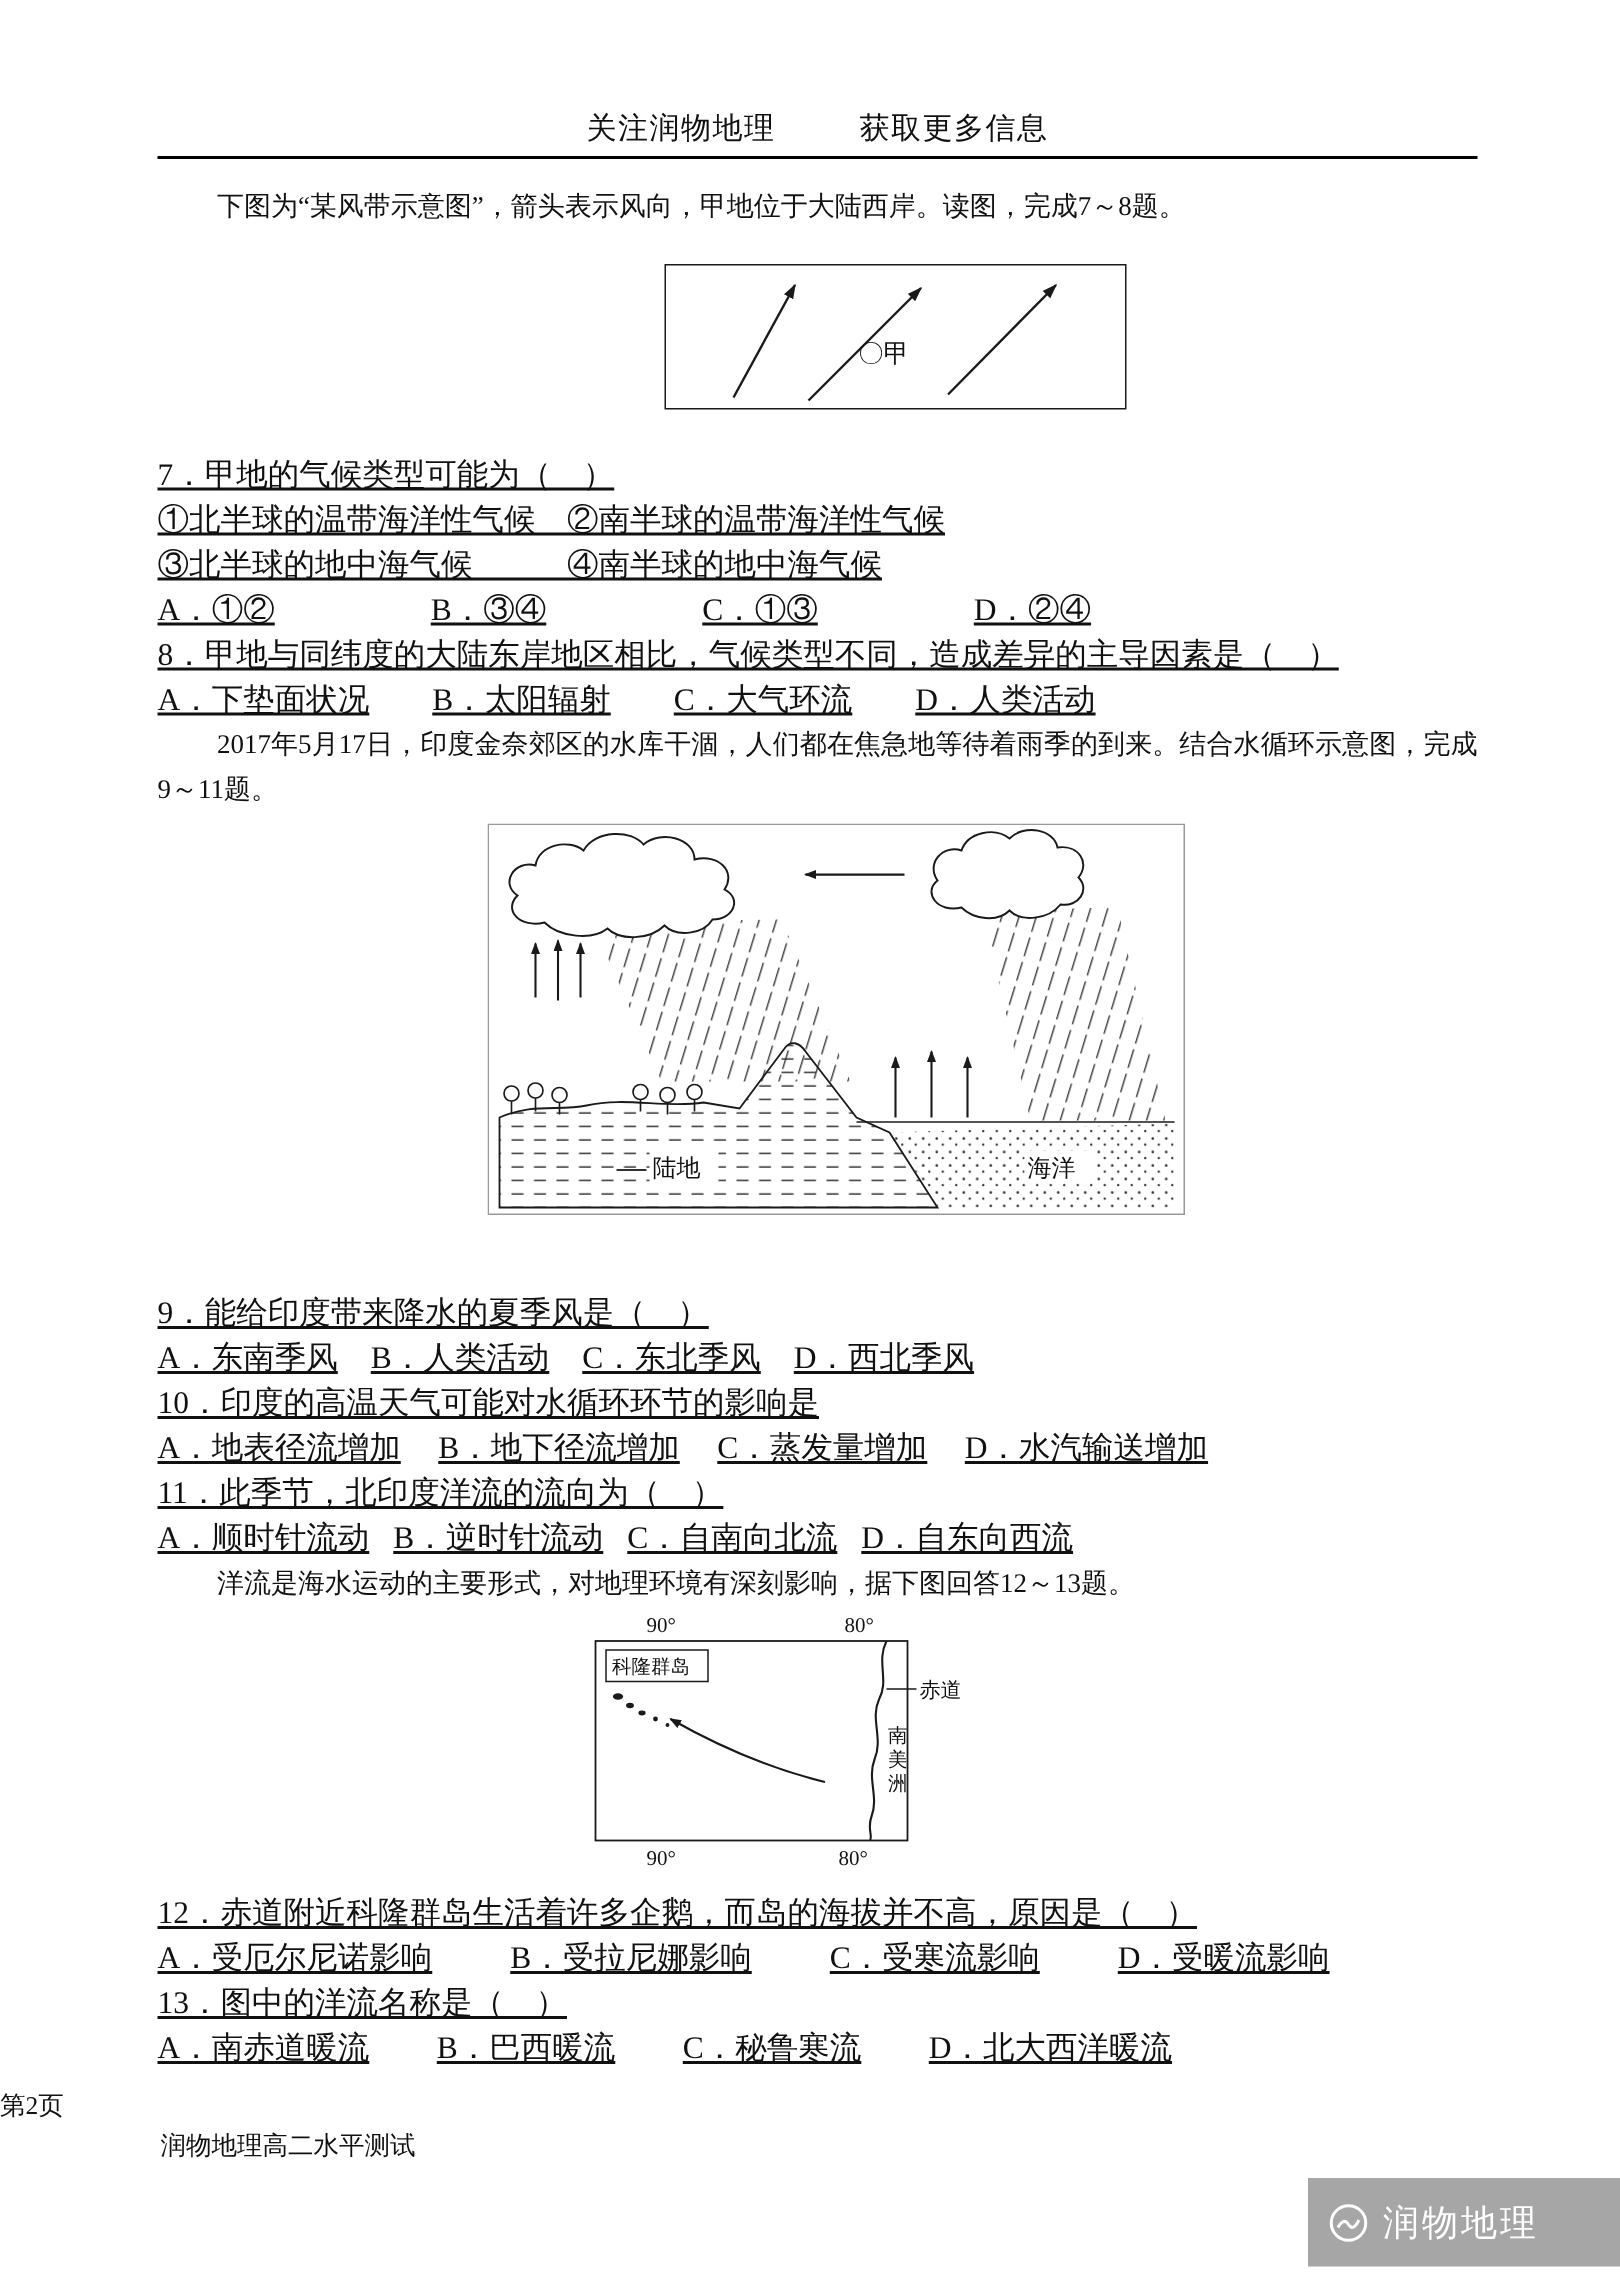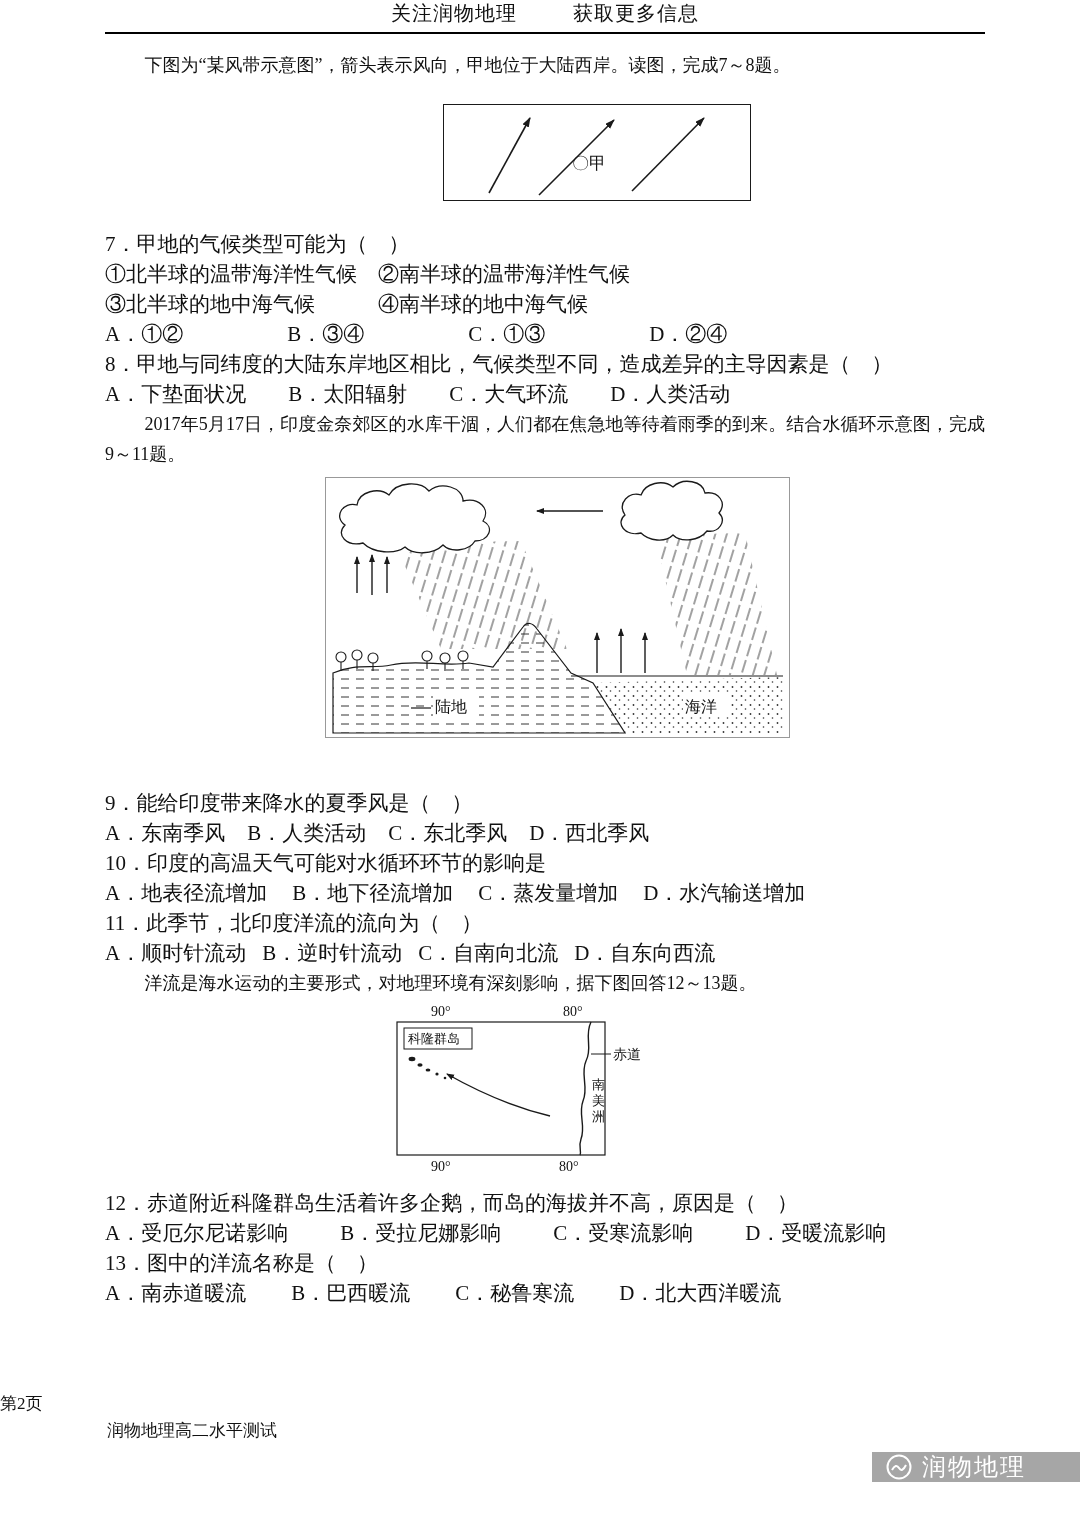--- a/index.html
+++ b/index.html
@@ -10,38 +10,38 @@
     width: 1080px; height: 1527px;
     margin: 0 auto;
     background: #ffffff;
     color: #111;
     font-family: "Liberation Serif", "DejaVu Serif", serif;
     overflow: hidden;
   }
   .content { padding: 0 95px 0 105px; }
   .header {
     display: flex; justify-content: center; gap: 56px;
-    font-size: 20px; letter-spacing: 1px;
+    padding-top: 72px; font-size: 20px; letter-spacing: 1px;
   }
   .rule { border-bottom: 2px solid #000; margin-top: 5px; }
-  .line { font-size: 21px; line-height: 30px; margin: 0; }
+  .line { font-size: 21px; line-height: 30px; margin: 0; text-decoration: underline; }
   .para { font-size: 18px; line-height: 30px; margin: 0; text-indent: 2.2em; text-align: justify; }
   .optrow { display: flex; }
   .fig-wind { width: 308px; height: 97px; border: 1.6px solid #1a1a1a; margin: 24px 0 0 338px; }
   .fig-water { width: 465px; height: 289px; margin: 8px 0 0 220px; }
   .fig-map { width: 265px; height: 170px; margin: 6px 0 0 290px; }
   .mt-intro { margin-top: 16px; }
   .mt-q7 { margin-top: 28px; }
   .mt-q9 { margin-top: 22px; }
   .mt-q12 { margin-top: 14px; }
   .page-num { position: absolute; top: 1392px; left: 0; right: 0; text-align: left; font-size: 17px; }
   .doc-name { position: absolute; top: 1419px; left: 107px; font-size: 17px; }
   .watermark {
     position: absolute; top: 1452px; right: 0;
-    width: 208px; height: 30px; background: #a6a6a6; color: #fff;
+    width: 208px; height: 59px; background: #a6a6a6; color: #fff;
     display: flex; align-items: center; gap: 8px; padding-left: 12px;
     font-size: 24px; letter-spacing: 2px;
     font-family: "Liberation Sans", sans-serif;
   }
   svg text { fill: #111; font-family: "Liberation Serif", "DejaVu Serif", serif; }
 </style>
 </head>
 <body>
 
 <div class="page">

